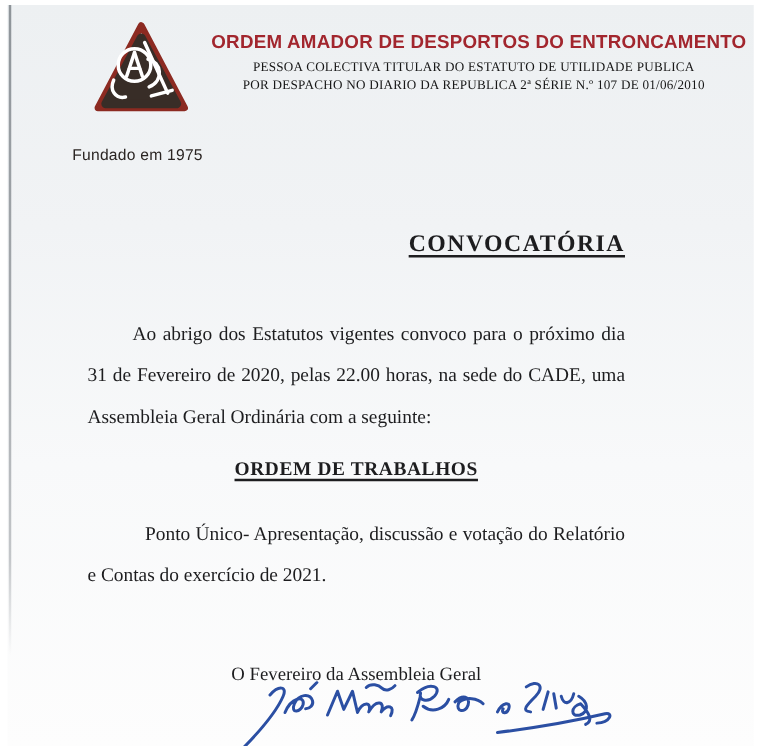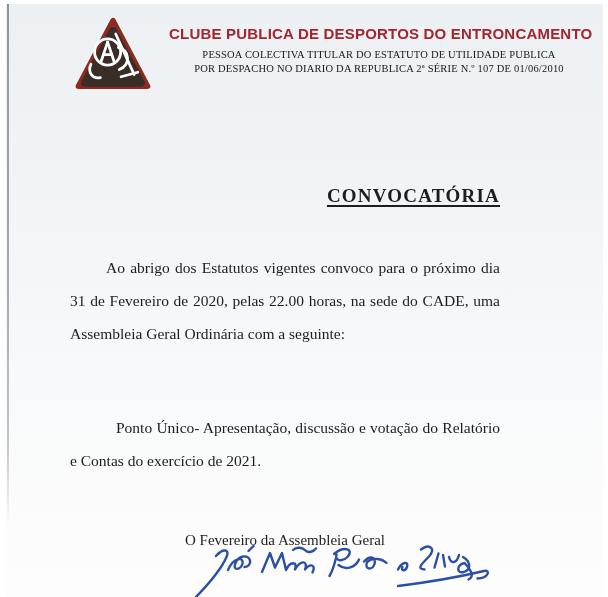--- a/index.html
+++ b/index.html
@@ -62,34 +62,36 @@
           <circle cx="44" cy="42" r="14.5"></circle>
           <path d="M44 31 L37 52"></path>
           <path d="M44 31 L51 52"></path>
           <path d="M39.5 45 L48.5 45"></path>
           <path d="M53 22 L73.5 67"></path>
           <path d="M56 37 C68 39 70.5 56 57 61.5"></path>
           <path d="M59 69.5 L77.5 64.5"></path>
           <path d="M36 70.5 C27 72.5 21.5 64 25.5 55.5"></path>
         </g>
       </svg>
+      <div class="logo-caption">Fundado em 1975</div>
     </div>
 
     <div class="header-text">
-      <div class="club-name">CLUBE PUBLICA DE DESPORTOS DO ENTRONCAMENTO</div>
+      <div class="club-name">ORDEM AMADOR DE DESPORTOS DO ENTRONCAMENTO</div>
       <div class="status-lines">
         <div>PESSOA COLECTIVA TITULAR DO ESTATUTO DE UTILIDADE PUBLICA</div>
         <div>POR DESPACHO NO DIARIO DA REPUBLICA  2ª SÉRIE N.º 107 DE 01/06/2010</div>
       </div>
     </div>
 
     <div class="content-box doc-title">CONVOCATÓRIA</div>
 
     <p class="content-box para para-1">Ao abrigo dos Estatutos vigentes convoco para o próximo dia 31 de Fevereiro de 2020, pelas 22.00 horas, na sede do CADE, uma Assembleia Geral Ordinária com a seguinte:</p>
 
+    <div class="content-box agenda-heading">ORDEM DE TRABALHOS</div>
 
     <p class="content-box para para-2">Ponto Único- Apresentação, discussão e votação do Relatório e Contas do exercício de 2021.</p>
 
     <div class="content-box signoff">O Fevereiro da Assembleia Geral</div>
 
     <div class="signature-wrap">
       <svg width="332" height="56" viewBox="0 0 332 56" role="img" aria-label="José Maria Pero e Silva">
         <g stroke="#2b4fa3" stroke-width="2.4" fill="none" stroke-linecap="round" stroke-linejoin="round">
 
           <path d="M38 11 C45 3 52 4 48.5 12 C42 27 26 44 14 56"></path>

